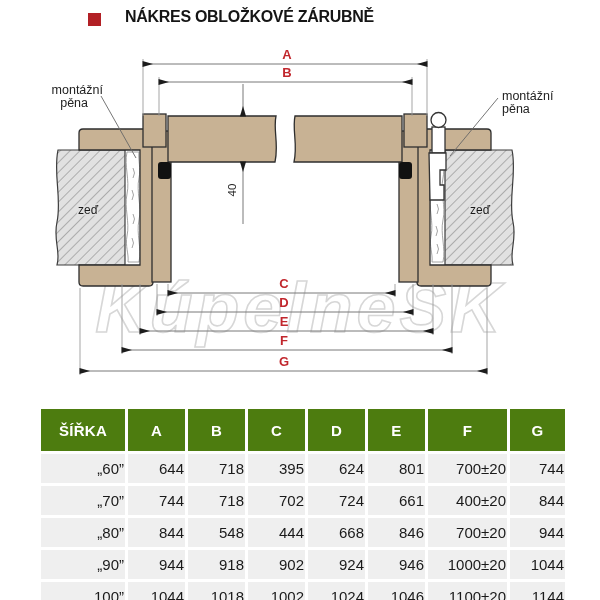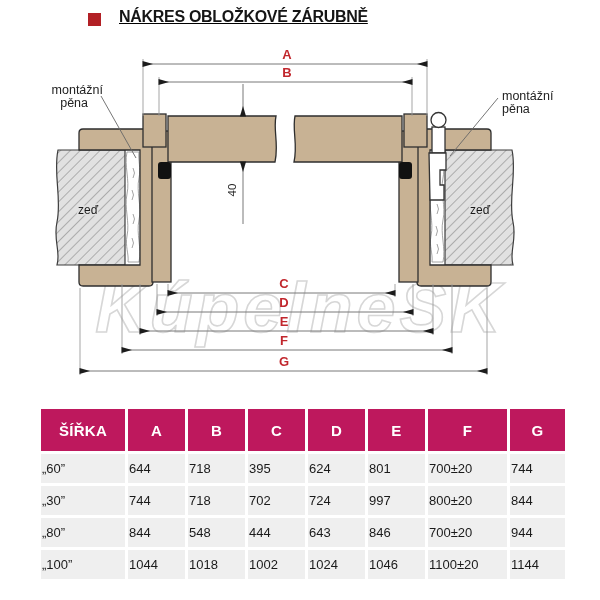--- a/index.html
+++ b/index.html
@@ -1,21 +1,21 @@
 <!DOCTYPE html>
 <html><head>
 <meta charset="utf-8">
 <style>
   html,body{margin:0;padding:0;}
   body{
     width:600px;height:600px;position:relative;background:#ffffff;
     font-family:"Liberation Sans", sans-serif;overflow:hidden;
   }
   .title-wrap{
-    position:absolute;left:88px;top:8px;display:flex;align-items:flex-end;gap:18px;text-decoration:underline;
+    position:absolute;left:88px;top:8px;display:flex;align-items:flex-end;gap:24px;
   }
   .title-bullet{
     width:13px;height:13px;background:#b22025;margin-top:3px;flex:0 0 auto;
   }
   .title-text{
     font-size:16px;font-weight:bold;color:#151515;letter-spacing:-0.3px;white-space:nowrap;
   }
   svg.diagram{position:absolute;left:0;top:32px;}
   .dim-letter{font-size:13px;font-weight:bold;fill:#c1272d;text-anchor:middle;}
   .anno{font-size:12.5px;fill:#222222;}
@@ -23,25 +23,25 @@
   .dim-40{font-size:11.5px;fill:#222222;text-anchor:middle;}
   .watermark{
     font-size:70px;font-weight:bold;font-style:italic;letter-spacing:4px;
     fill:#ffffff;fill-opacity:0.25;stroke:#d7d7d7;stroke-width:1.6;text-anchor:middle;
   }
   table.spec{
     position:absolute;left:38px;top:406px;width:530px;
     border-collapse:separate;border-spacing:3px;table-layout:fixed;
   }
   table.spec th{
-    background:#be185d;color:#ffffff;font-size:15px;font-weight:bold;
+    background:#4d7c0f;color:#ffffff;font-size:15px;font-weight:bold;
     height:40px;text-align:center;letter-spacing:0.3px;margin-left:24px;
   }
   table.spec td{
-    background:#efefef;color:#1a1a1a;font-size:13px;height:27px;text-align:left;
+    background:#efefef;color:#1a1a1a;font-size:15px;height:27px;text-align:right;
   }
 </style>
 </head>
 <body>
 
 <div class="title-wrap">
   <div class="title-bullet"></div>
   <div class="title-text">NÁKRES OBLOŽKOVÉ ZÁRUBNĚ</div>
 </div>
 
@@ -188,38 +188,48 @@
       <td>„60”</td>
       <td>644</td>
       <td>718</td>
       <td>395</td>
       <td>624</td>
       <td>801</td>
       <td>700±20</td>
       <td>744</td>
     </tr>
     <tr>
-      <td>„30”</td>
+      <td>„70”</td>
       <td>744</td>
       <td>718</td>
       <td>702</td>
       <td>724</td>
-      <td>997</td>
-      <td>800±20</td>
+      <td>661</td>
+      <td>400±20</td>
       <td>844</td>
     </tr>
     <tr>
       <td>„80”</td>
       <td>844</td>
       <td>548</td>
       <td>444</td>
-      <td>643</td>
+      <td>668</td>
       <td>846</td>
       <td>700±20</td>
       <td>944</td>
+    </tr>
+    <tr>
+      <td>„90”</td>
+      <td>944</td>
+      <td>918</td>
+      <td>902</td>
+      <td>924</td>
+      <td>946</td>
+      <td>1000±20</td>
+      <td>1044</td>
     </tr>
     <tr>
       <td>„100”</td>
       <td>1044</td>
       <td>1018</td>
       <td>1002</td>
       <td>1024</td>
       <td>1046</td>
       <td>1100±20</td>
       <td>1144</td>

